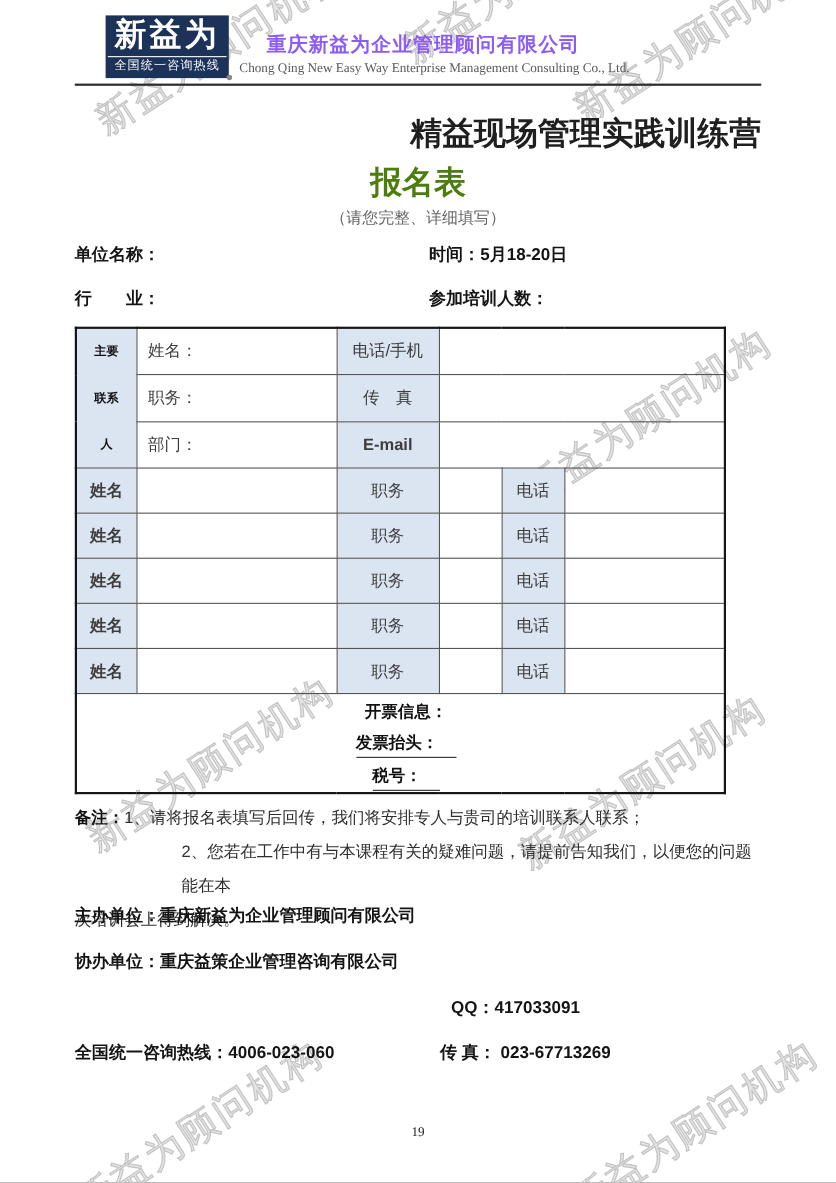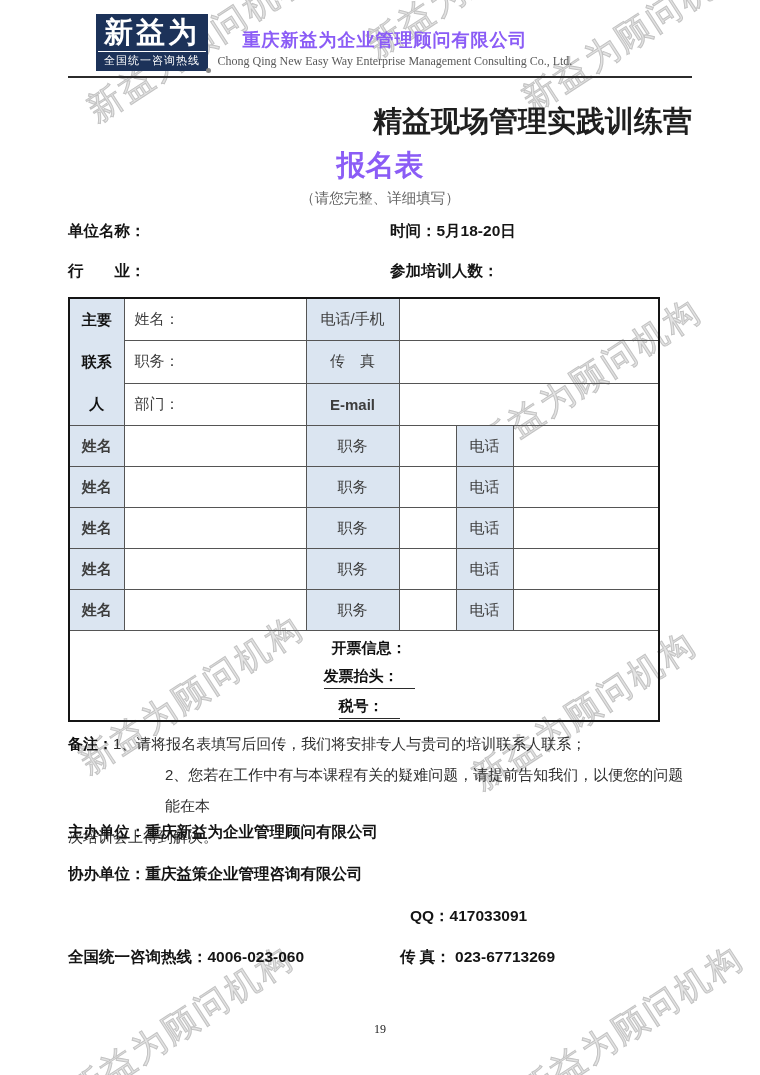--- a/index.html
+++ b/index.html
@@ -34,39 +34,39 @@
     position:absolute; left:205px; top:54px; width:380px; z-index:2;
     text-align:center; font-size:12px; color:#595959;
     font-family:"Liberation Serif", serif;
   }
   .header-rule { position:absolute; left:68px; top:76px; width:624px; height:2px;
                  background:#2b2b2b; z-index:2; }
   
   .title1 { position:absolute; left:68px; top:102px; width:624px; text-align:right;
             font-size:29px; font-weight:bold; color:#1f1f1f; z-index:2; }
   .title2 { position:absolute; left:68px; top:146px; width:624px; text-align:center;
-            font-size:29px; font-weight:bold; color:#8b5cf6; z-index:2; }
+            font-size:29px; font-weight:bold; color:#4d7c0f; z-index:2; }
   .subtitle { position:absolute; left:68px; top:189px; width:624px; text-align:center;
               font-size:14.5px; color:#666; z-index:2; }
   
   .field-row { position:absolute; left:68px; width:624px; z-index:2;
                font-size:15.5px; font-weight:bold; color:#141414; }
   .field-right { position:absolute; left:322px; top:0; }
   
   .form-table { position:absolute; left:68px; top:297px; z-index:2;
                 border-collapse:collapse; table-layout:fixed; width:590px;
                 border:2px solid #151515; }
   .form-table td { border:1px solid #555; font-size:15px; color:#3d3d3d;
                    padding:0; overflow:hidden; }
   .blue  { background:#dbe5f1; }
   .c     { text-align:center; }
   .bold  { font-weight:bold; color:#111; }
   .pl    { padding-left:10px !important; }
   .group-cell div { height:42px; line-height:42px; text-align:center;
-                    font-weight:bold; color:#111; font-size:15px; }
+                    font-weight:bold; color:#111; font-size:11px; }
   .inv-cell { vertical-align:top;text-align:center; }
   .inv-cell .line { margin:6px 0 0 10px; line-height:22px; font-size:15px; }
   .u { display:inline-block; border-bottom:1.5px solid #2b2b2b;
        padding-right:16px; padding-bottom:1px; }
   
   .notes { position:absolute; left:68px; top:728px; width:630px; z-index:2;
            font-size:15px; color:#2e2e2e; line-height:31px; }
   .notes .lbl { font-weight:bold; color:#111; }
   .notes .indent { padding-left:97px; }
   

